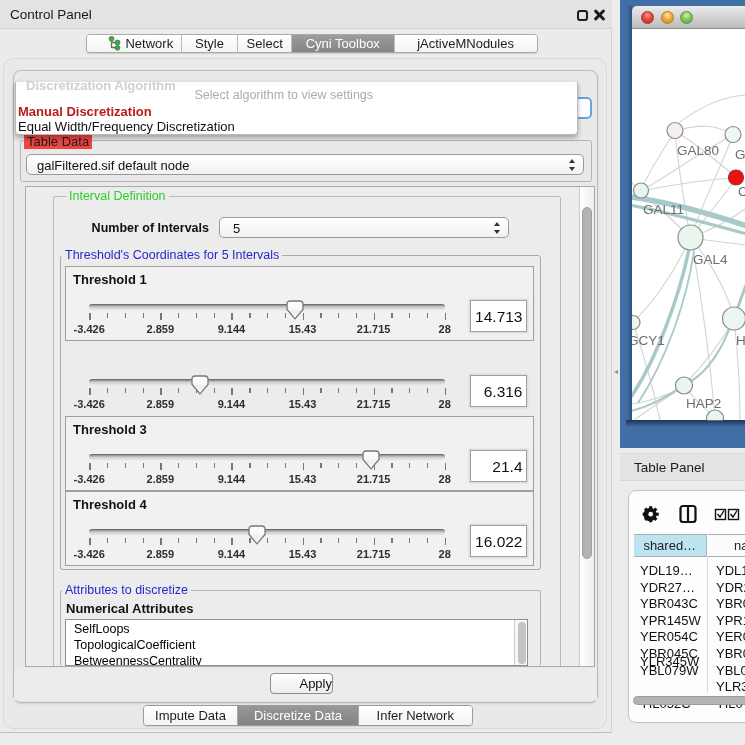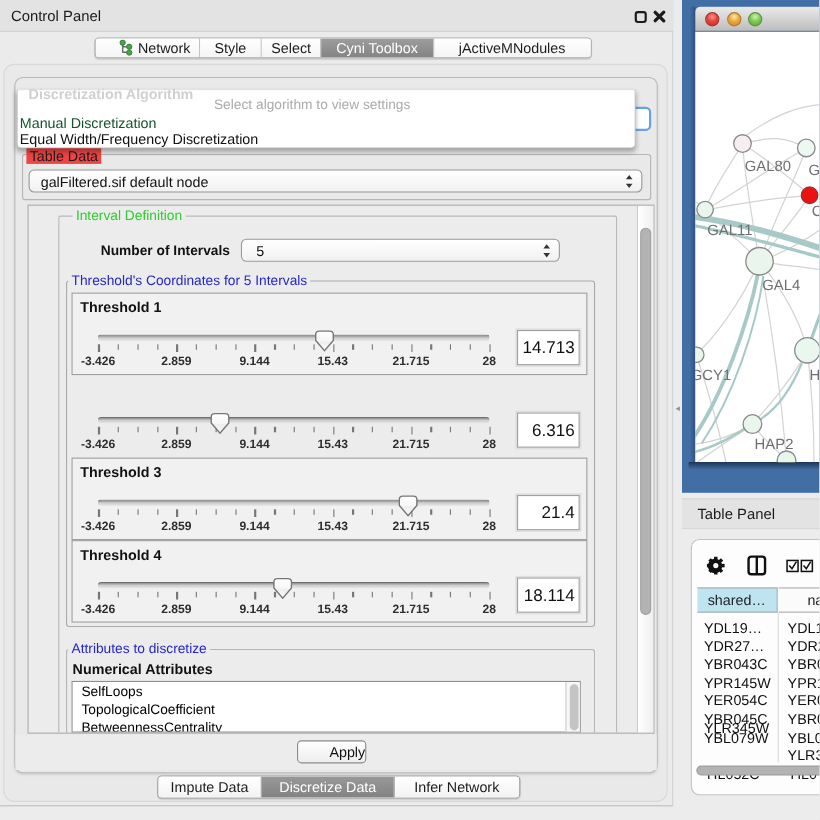--- a/index.html
+++ b/index.html
@@ -25,21 +25,21 @@
 #outerP { position:absolute; left:2.5px; top:58px; width:604px; height:670.5px; background:#e9e9e9; border:1px solid #d8d8d8; border-radius:10px; }
 #innerP { position:absolute; left:13px; top:69.5px; width:584.5px; height:633px; background:#e9e9e9; border:1px solid #b9b9b9; border-radius:8px; box-shadow:0 1px 2px rgba(0,0,0,0.1); }
 
 .grp { position:absolute; border:1px solid #b5b5b5; border-radius:3px; }
 .grplab { position:absolute; font-size:12.5px; background:#ef4444; padding:0 3px; }
 
 
 #ghost { position:absolute; left:26px; top:78px; font-size:13px; font-weight:bold; color:#d0d0d0; z-index:6; }
 #ovl { position:absolute; left:14.5px; top:81px; width:563.5px; height:53.5px; background:#ffffff; border:1px solid #b8b8b8; border-top-color:#e3e3e3; border-radius:2px 2px 4px 4px; box-shadow:0 3px 5px rgba(0,0,0,0.3); z-index:5; }
 #ovl .hint { position:absolute; left:179px; top:6px; font-size:12.5px; font-weight:normal; color:#ababab; }
-#ovl .it1 { position:absolute; left:2.5px; top:21.5px; font-size:13px; font-weight:normal; color:#14532d; }
+#ovl .it1 { position:absolute; left:2.5px; top:21.5px; font-size:13px; font-weight:bold; color:#b91c1c; }
 #ovl .it2 { position:absolute; left:2.5px; top:37px; font-size:13px; color:#111; }
 #bluecb { position:absolute; left:572px; top:97px; width:20px; height:21.5px; background:#fff; border:2.5px solid #67a3e0; border-radius:5px; z-index:4; }
 
 
 .combo { position:absolute; background:linear-gradient(#ffffff,#f1f1f1); border:1px solid #9a9a9a; border-radius:5px; font-size:13px; color:#111; }
 .combo .ar { position:absolute; width:0; height:0; border-left:3.5px solid transparent; border-right:3.5px solid transparent; }
 .combo .up { border-bottom:4.5px solid #333; }
 .combo .dn { border-top:4.5px solid #333; }
 
 
@@ -315,21 +315,21 @@
  <defs>
         <linearGradient id="thg4" x1="0" y1="0" x2="0" y2="1">
    <stop offset="0" stop-color="#ffffff"></stop>
           <stop offset="0.5" stop-color="#f7f7f7"></stop>
           <stop offset="0.55" stop-color="#eeeeee"></stop>
           <stop offset="1" stop-color="#fafafa"></stop>
  </linearGradient>
       </defs>
  <path d="M 1,4.2 Q 1,1 4.2,1 L 13.8,1 Q 17,1 17,4.2 L 17,9.5 L 9,18.8 L 1,9.5 Z" fill="url(#thg4)" stroke="#777" stroke-width="1.3"></path>
 </svg>
-<div class="vbox" style="top:525px">18.114</div>
+<div class="vbox" style="top:525px">16.022</div>
 
 <div class="grp" style="left:60px;top:590px;width:481px;height:77px;border-bottom:none"></div>
 <div class="grplab" style="left:62px;top:583px;color:#2626cc;background:#ececec">Attributes to discretize</div>
 <div style="position:absolute;left:66px;top:601px;font-size:13px;font-weight:bold;color:#111">Numerical Attributes</div>
 <div id="alist">
   <div class="item" style="top:2px">SelfLoops</div>
   <div class="item" style="top:18px">TopologicalCoefficient</div>
   <div class="item" style="top:34px">BetweennessCentrality</div>
   <div id="alsb">
         <div id="alth"></div>

